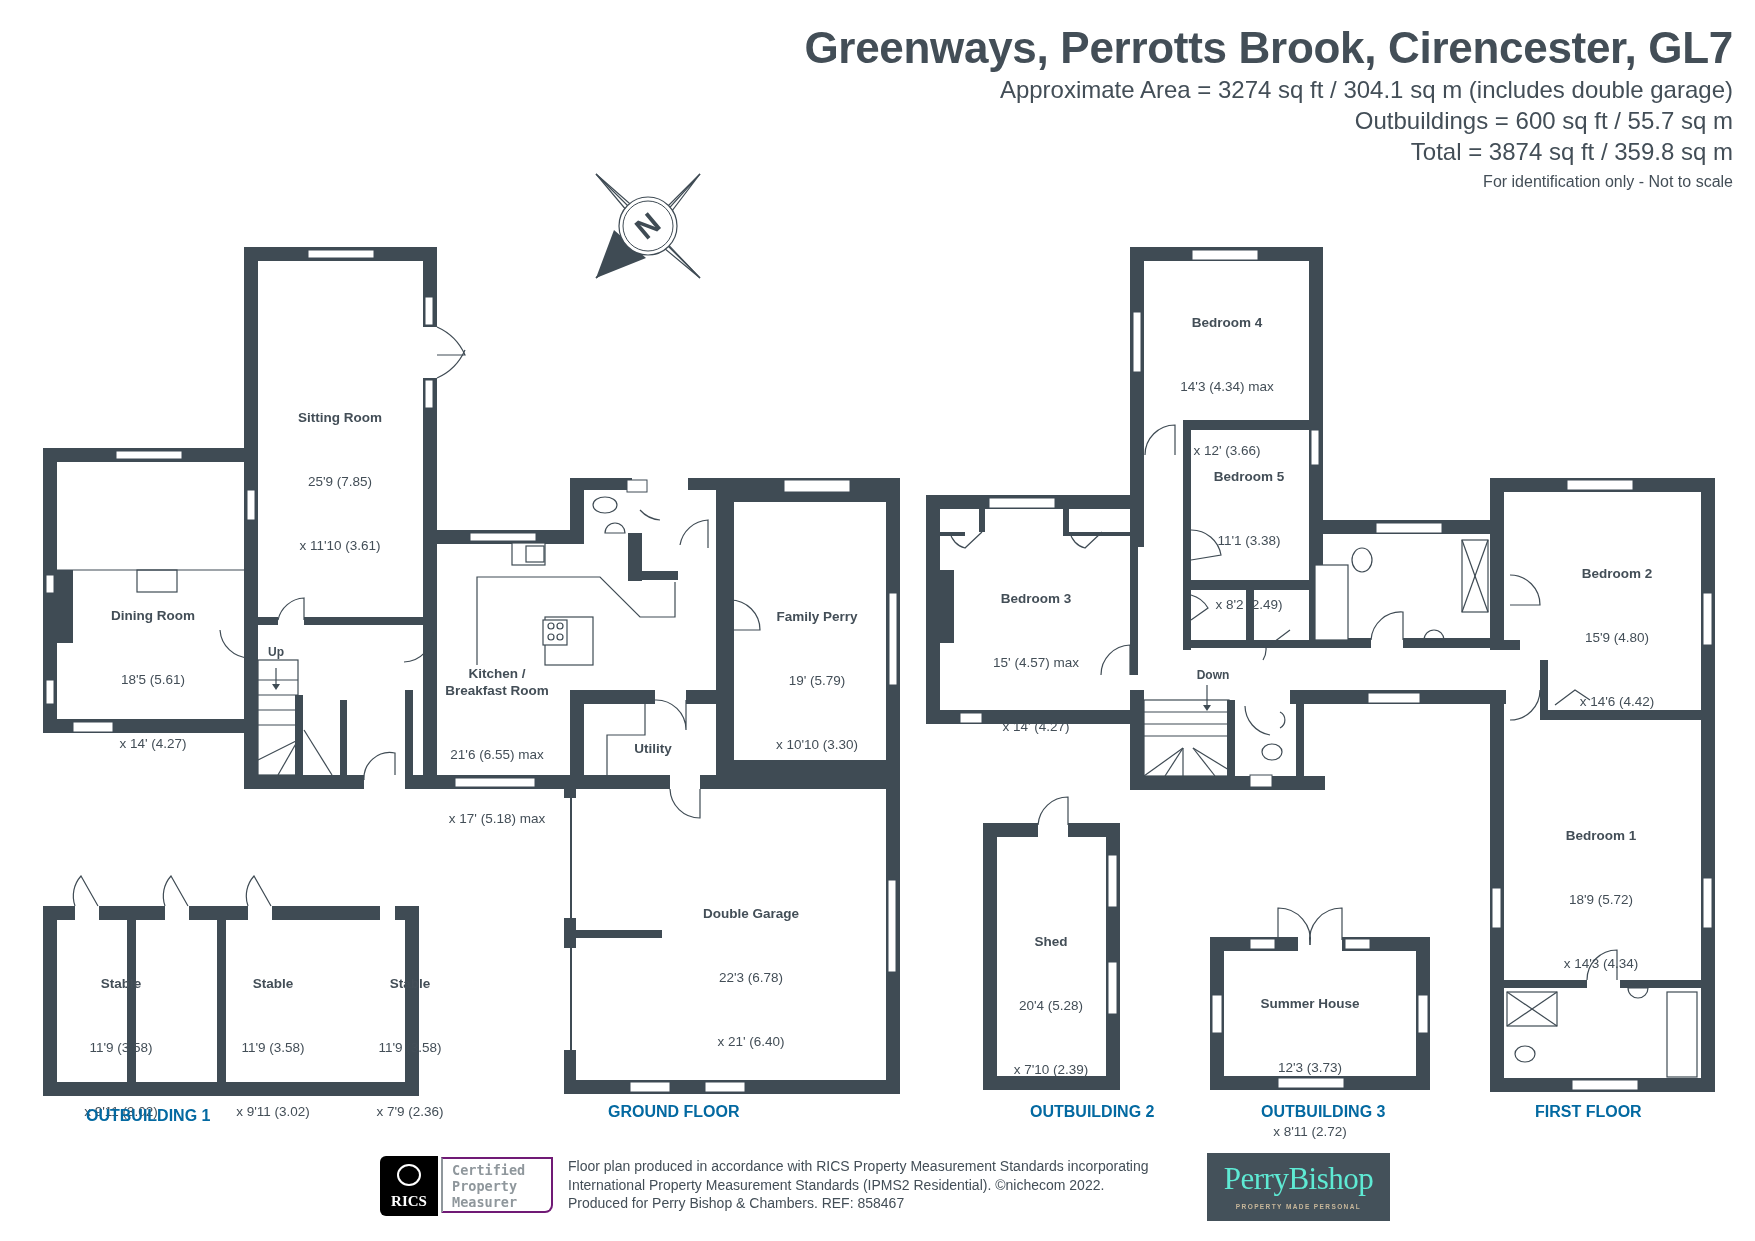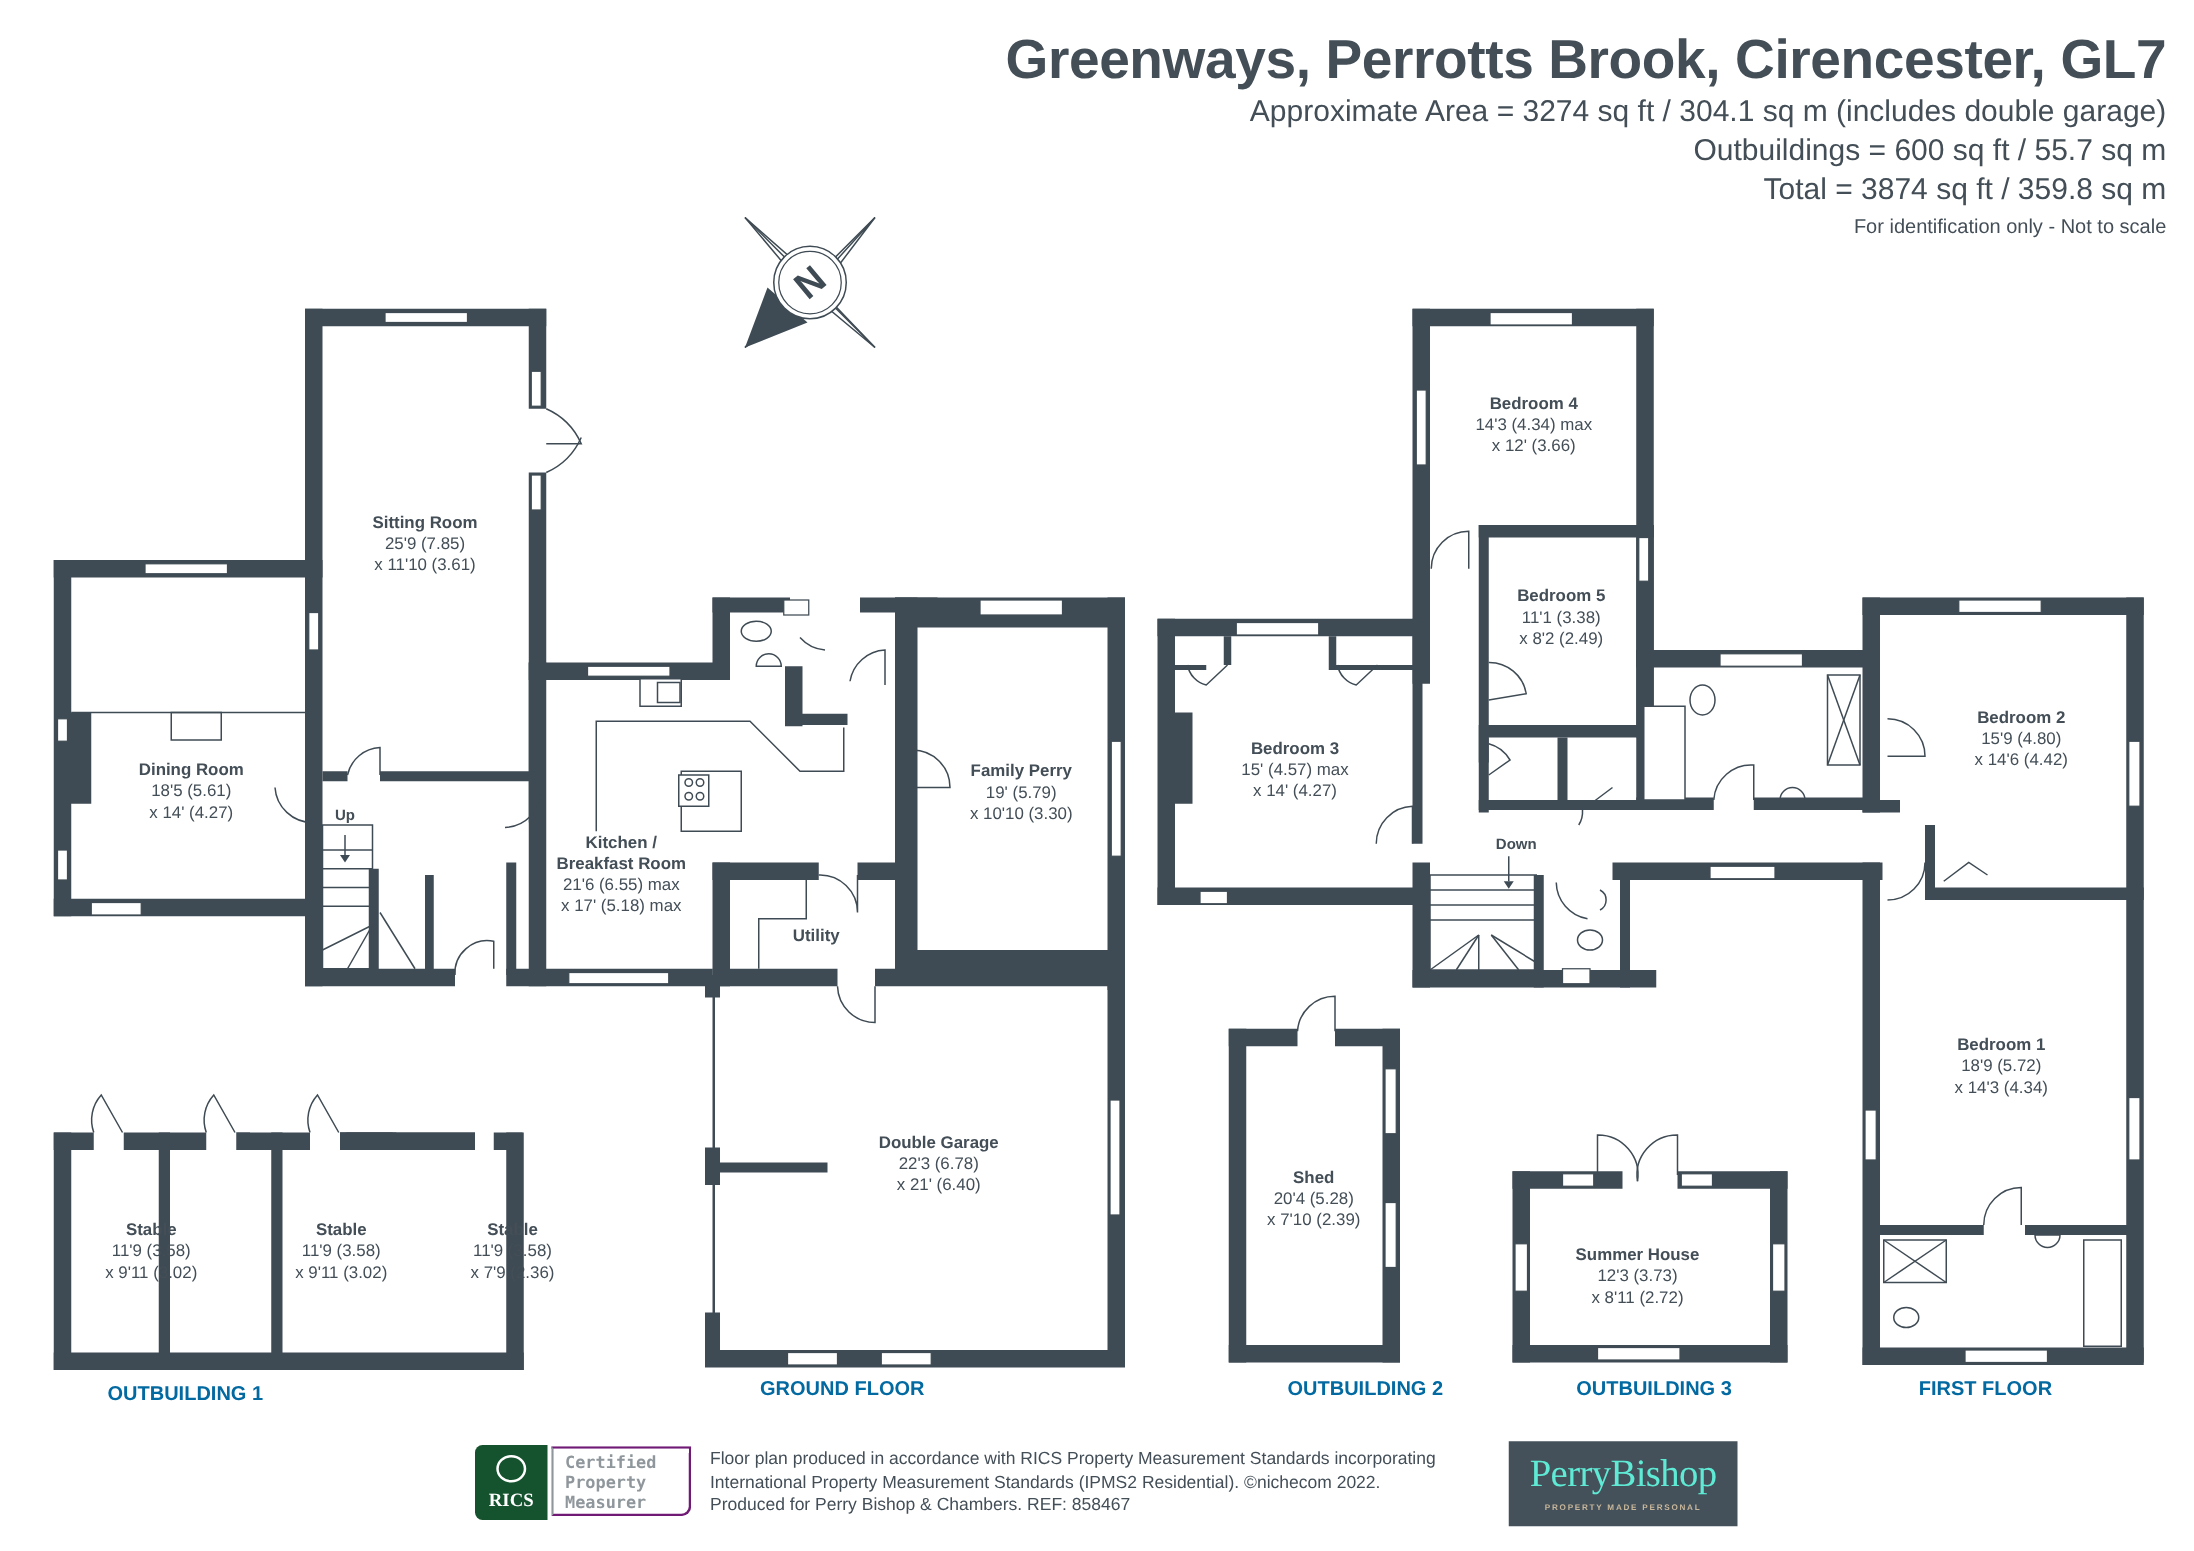--- a/index.html
+++ b/index.html
@@ -8,26 +8,26 @@
   .title { font-size: 44px; font-weight: bold; color: #434e57; letter-spacing: -0.3px; line-height: 52px; }
   .area-line { font-size: 24px; color: #434e57; line-height: 31px; }
   .note { font-size: 16px; color: #434e57; margin-top: 6px; }
   svg.plan { position: absolute; left: 0; top: 0; }
   .wall { fill: #3f4b54; }
   .win { fill: #ffffff; stroke: #3f4b54; stroke-width: 1; }
   .thin { fill: none; stroke: #3f4b54; stroke-width: 1.2; }
   .fix { fill: #fff; stroke: #3f4b54; stroke-width: 1.2; }
   .room-label { position: absolute; text-align: center; font-size: 13.5px; line-height: 17px; color: #434e57; transform: translateX(-50%); white-space: nowrap; }
   .room-label .rn { font-weight: bold; display: block; }
-  .room-label .rd { display: block; }
+  .room-label .rd { display: block; margin-top: 47px; }
   .floor-label { position: absolute; font-size: 16px; font-weight: bold; color: #0369a1; margin-left: 43px; }
   .small-label { position: absolute; font-size: 12px; font-weight: bold; color: #434e57; transform: translateX(-50%); }
   .footer-text { position: absolute; left: 568px; top: 1157px; font-size: 14px; line-height: 18.5px; color: #434e57; }
   .rics { position: absolute; left: 380px; top: 1156px; width: 176px; height: 60px; }
-  .rics-left { position: absolute; left: 0; top: 0; width: 58px; height: 60px; background: #14532d; color: #fff; border-radius: 6px 0 0 6px; }
+  .rics-left { position: absolute; left: 0; top: 0; width: 58px; height: 60px; background: #000000; color: #fff; border-radius: 6px 0 0 6px; }
   .rics-left .lion { position: absolute; left: 17px; top: 8px; width: 24px; height: 22px; border-radius: 50%; border: 2px solid #fff; box-sizing: border-box; }
   .rics-left .rtext { position: absolute; left: 0; right: 0; bottom: 6px; text-align: center; font-family: "Liberation Serif", serif; font-weight: bold; font-size: 15px; }
   .rics-right { position: absolute; left: 61px; top: 1px; width: 112px; height: 56px; border: 2px solid #701a75; border-left: 2px solid #8f979c; border-radius: 0 0 8px 0; box-sizing: border-box; padding: 3px 0 0 9px; color: #8f979c; font-family: "DejaVu Sans Mono", monospace; font-weight: bold; font-size: 13.5px; line-height: 16px; }
   .pb { position: absolute; left: 1207px; top: 1153px; width: 183px; height: 68px; background: #44515a; }
   .pb .pbname { position: absolute; left: 0; right: 0; top: 8px; text-align: center; color: #5eead4; font-family: "Liberation Serif", serif; font-size: 31px; letter-spacing: -0.5px; }
   .pb .pbtag { position: absolute; left: 0; right: 0; top: 50px; text-align: center; color: #c8b79a; font-size: 6.5px; letter-spacing: 1.4px; font-weight: bold; }
 </style>
 </head>
 <body>
 

